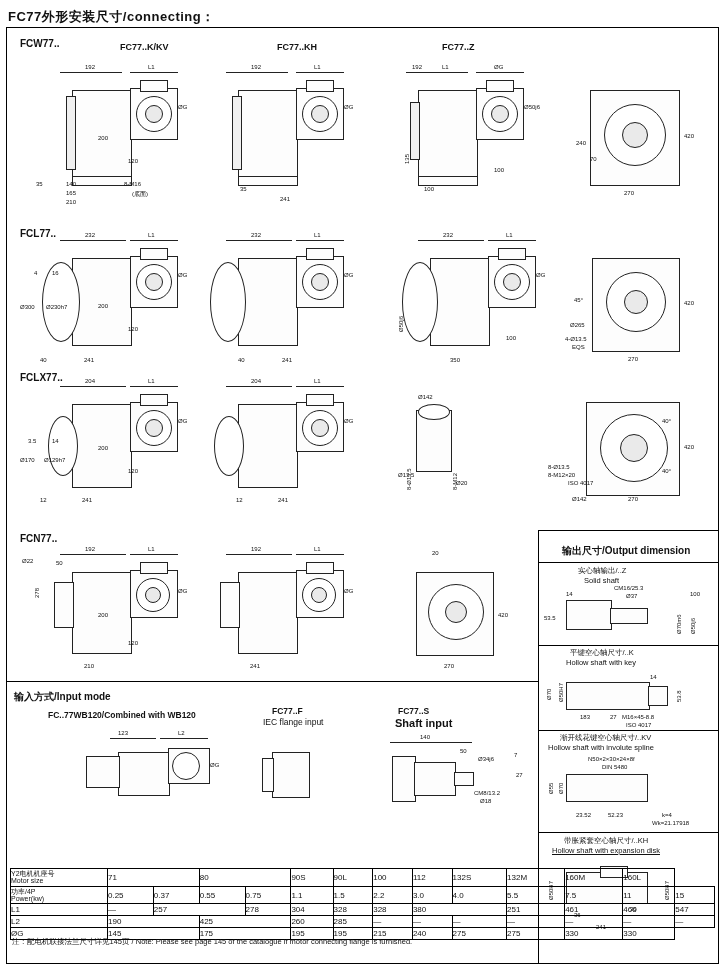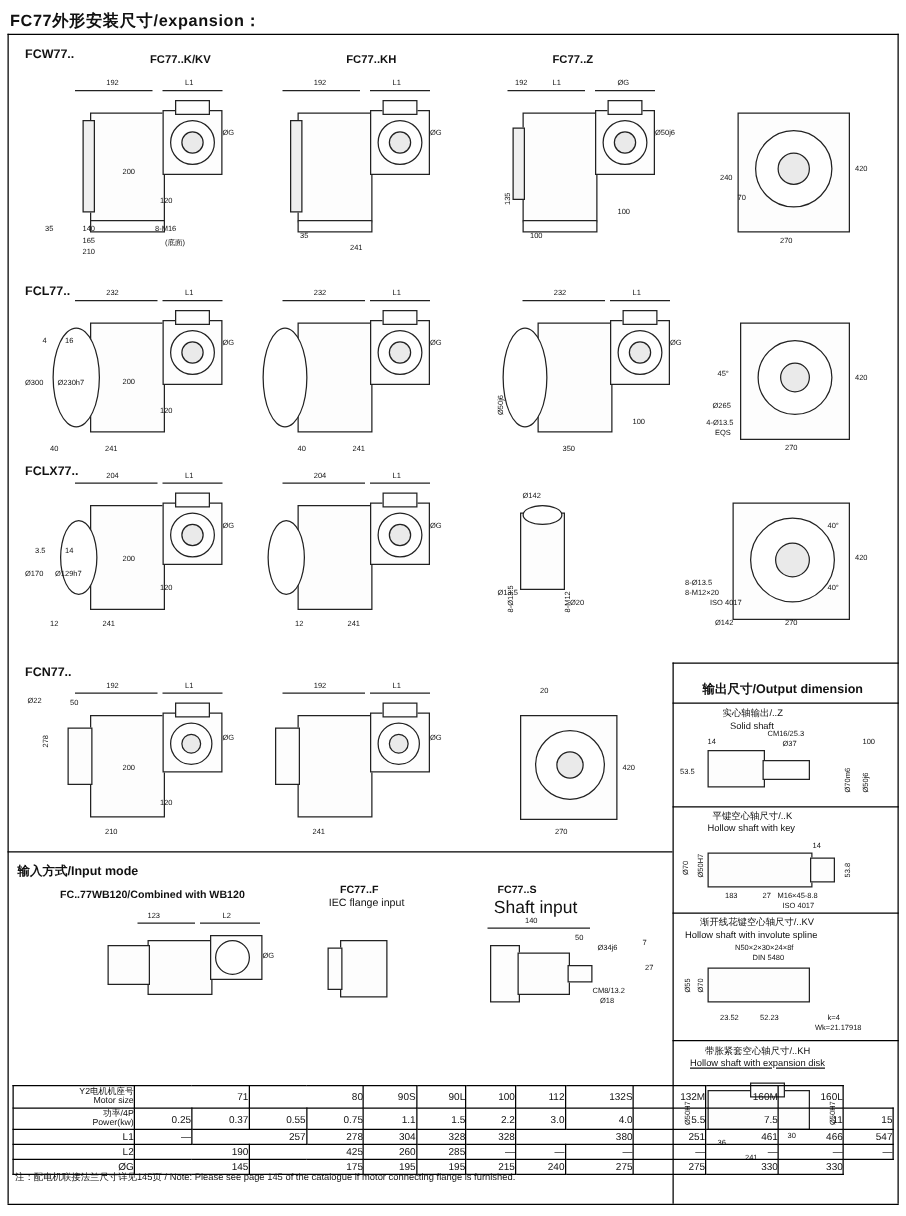--- a/index.html
+++ b/index.html
@@ -17,31 +17,31 @@
 
   
   .bx{position:absolute;border:1px solid #222;background:#fdfdfd;}
   .bxf{position:absolute;border:1px solid #222;background:#f0f0f0;}
   .lnh{position:absolute;background:#222;height:1px;}
   .cir{position:absolute;border:1px solid #222;border-radius:50%;background:#fff;}
   .cirf{position:absolute;border:1px solid #222;border-radius:50%;background:#eaeaea;}
 
   
   #tbl{position:absolute;left:10px;top:868px;width:705px;border-collapse:collapse;font-size:8px;}
-  #tbl td,#tbl th{border:1px solid #000;text-align:right;padding:1px 0;font-weight:normal;}
+  #tbl td,#tbl th{border:1px solid #000;text-align:left;padding:1px 0;font-weight:normal;}
   #tbl .hdcell{font-size:7px;line-height:1.05;}
   .footnote{position:absolute;left:12px;top:937px;font-size:7.5px;}
   .sub{position:absolute;font-size:7.5px;text-align:center;}
 </style>
 </head>
 <body>
 
 <div id="page">
 
-  <div class="ttl" style="left:8px;top:8px;">FC77外形安装尺寸/expansion：</div>
+  <div class="ttl" style="left:8px;top:8px;">FC77外形安装尺寸/connecting：</div>
   <div class="hr" style="left:6px;top:27px;width:713px;"></div>
 
   <div class="hr" style="left:6px;top:963px;width:713px;"></div>
   <div class="vr" style="left:6px;top:27px;height:936px;"></div>
   <div class="vr" style="left:718px;top:27px;height:936px;"></div>
 
   <div class="collbl" style="left:120px;top:42px;">FC77..K/KV</div>
   <div class="collbl" style="left:277px;top:42px;">FC77..KH</div>
   <div class="collbl" style="left:442px;top:42px;">FC77..Z</div>
 
@@ -295,21 +295,21 @@
 
   <div class="hr" style="left:6px;top:681px;width:532px;"></div>
   <div class="vr" style="left:538px;top:530px;height:433px;"></div>
   <div class="hr" style="left:538px;top:530px;width:181px;"></div>
 
   <div class="rowlbl" style="left:14px;top:690px;">输入方式/Input mode</div>
   <div class="collbl" style="left:48px;top:710px;font-size:8.5px;">FC..77WB120/Combined with WB120</div>
   <div class="collbl" style="left:272px;top:706px;font-size:8.5px;">FC77..F</div>
   <div class="collbl" style="left:263px;top:717px;font-size:8.5px;font-weight:normal;">IEC flange input</div>
   <div class="collbl" style="left:398px;top:706px;font-size:8.5px;">FC77..S</div>
-  <div class="collbl" style="left:395px;top:717px;font-size:14px;font-weight:normal;">Shaft input</div>
+  <div class="collbl" style="left:395px;top:717px;font-size:11px;font-weight:bold;">Shaft input</div>
 
   <div>
     <div class="bx" style="left:118px;top:752px;width:50px;height:42px;"></div>
     <div class="bx" style="left:168px;top:748px;width:40px;height:34px;"></div>
     <div class="bx" style="left:86px;top:756px;width:32px;height:30px;"></div>
     <div class="cir" style="left:172px;top:752px;width:26px;height:26px;"></div>
     <div class="lnh" style="left:110px;top:738px;width:46px;"></div>
     <div class="lnh" style="left:160px;top:738px;width:48px;"></div>
     <div class="dim" style="left:118px;top:730px;">123</div>
     <div class="dim" style="left:178px;top:730px;">L2</div>

